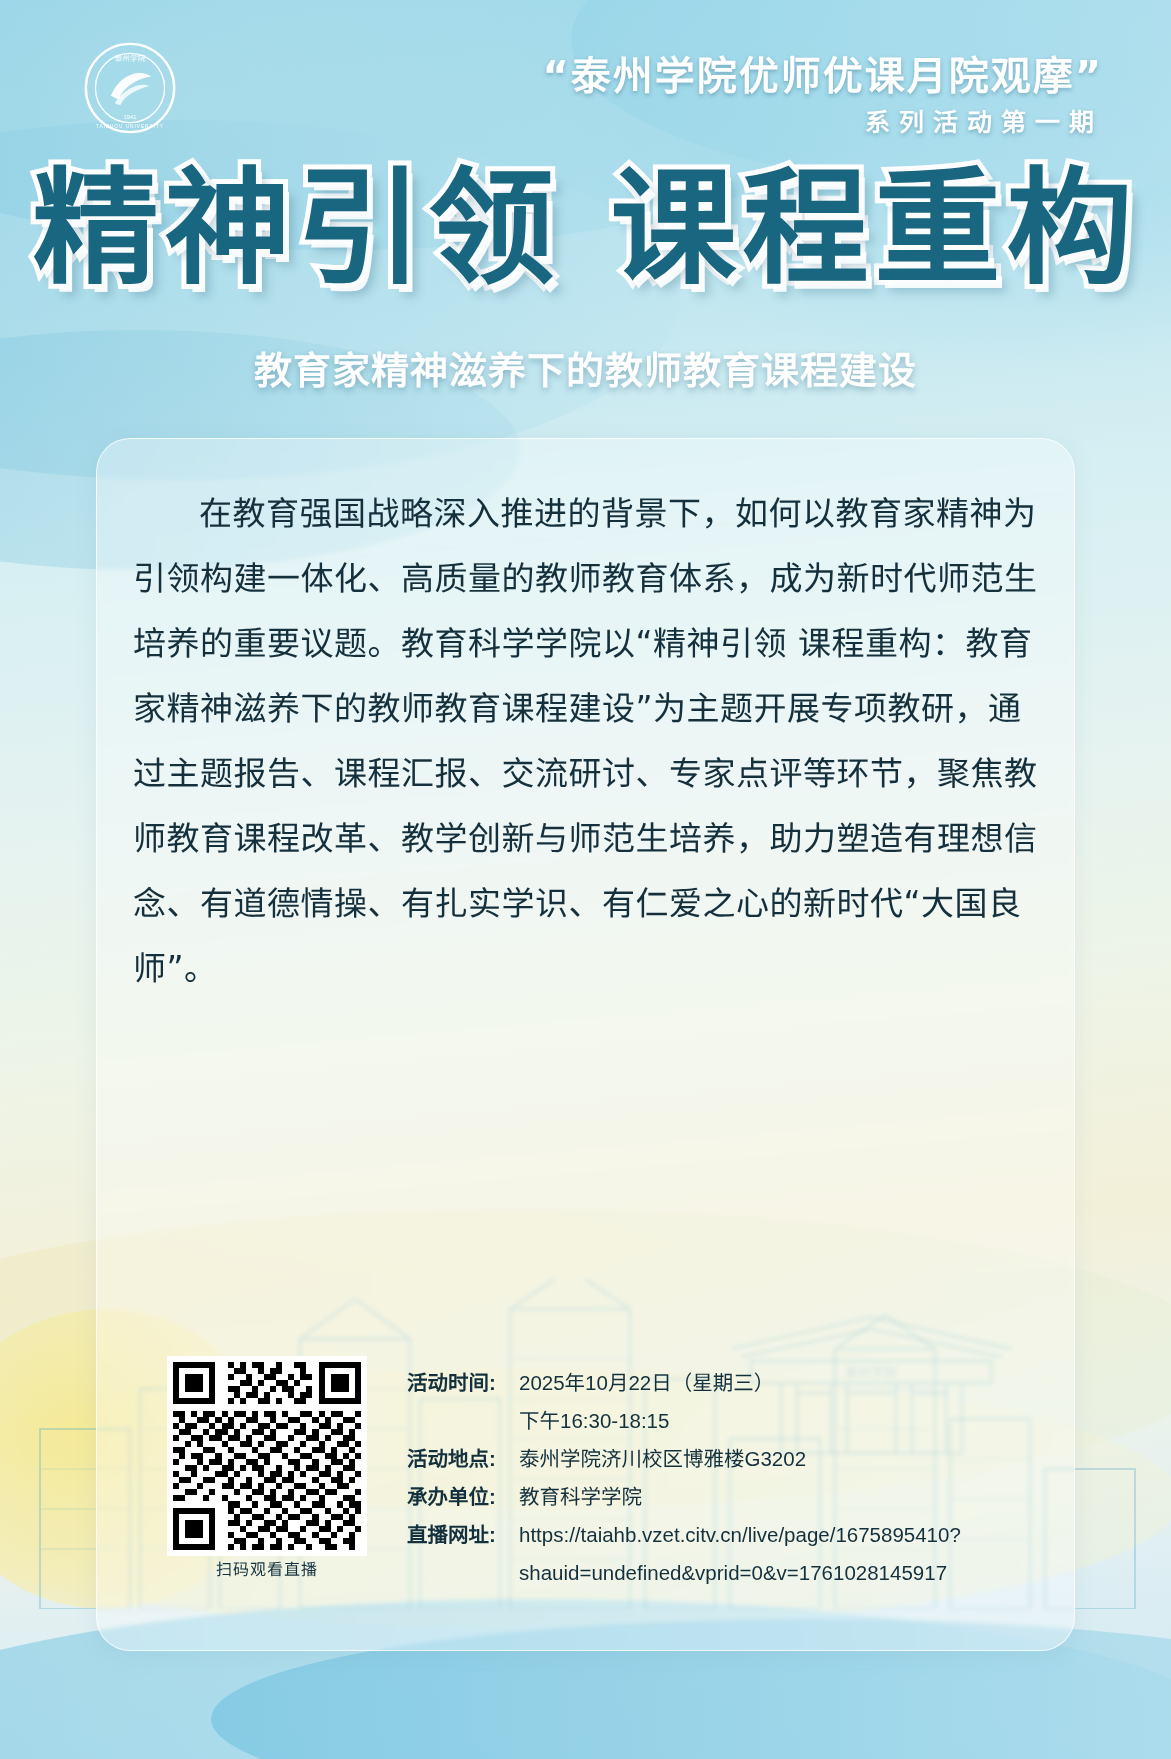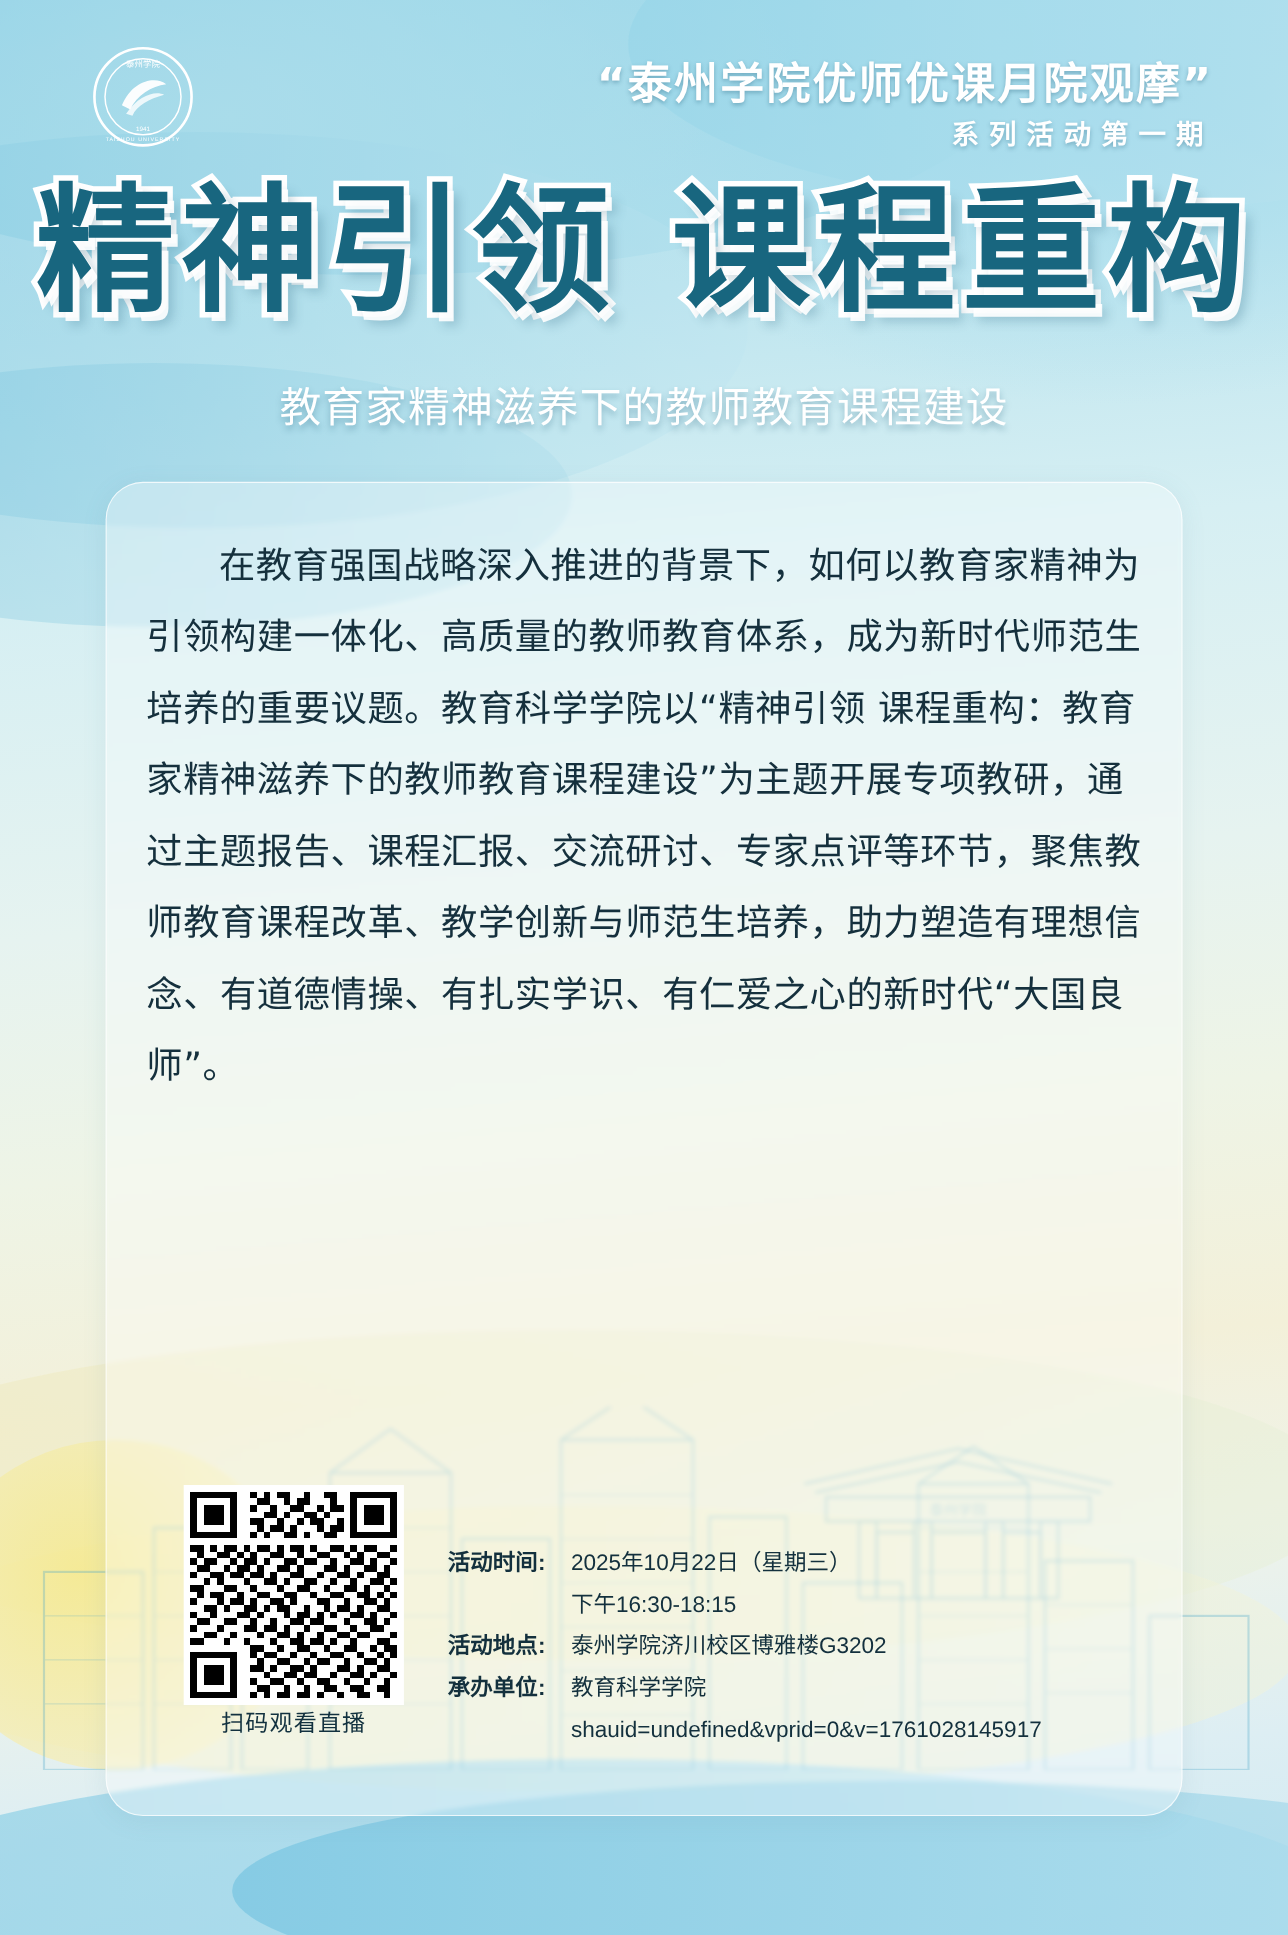--- a/index.html
+++ b/index.html
@@ -56,21 +56,21 @@
     position:absolute;left:0;right:0;top:160px;text-align:center;
     font-size:126px;line-height:1.1;font-weight:bold;letter-spacing:6px;
     color:#18667f;
     font-family:"DejaVu Sans","Liberation Sans",sans-serif;
     -webkit-text-stroke:10px #ffffff;
     paint-order:stroke fill;
     text-shadow:6px 8px 0 rgba(255,255,255,.9), 10px 12px 10px rgba(30,90,120,.25);
   }
   .subtitle{
     position:absolute;left:0;right:0;top:340px;text-align:center;
-    font-size:38px;font-weight:normal;color:#ffffff;letter-spacing:1px;
+    font-size:38px;font-weight:bold;color:#ffffff;letter-spacing:1px;
     text-shadow:0 3px 6px rgba(25,85,115,.35);
   }
 
   
   .card{
     position:absolute;left:96px;right:96px;top:438px;bottom:108px;
     background:rgba(255,255,255,.34);
     border:1px solid rgba(255,255,255,.75);
     border-radius:34px;
     box-shadow:0 4px 22px rgba(90,140,160,.10);
@@ -79,21 +79,21 @@
   .body-text{
     position:absolute;left:36px;right:32px;top:42px;
     font-size:33px;line-height:65px;color:#15303d;
     text-indent:66px;letter-spacing:.5px;
     font-family:"DejaVu Sans","Liberation Sans",sans-serif;
   }
 
   
   .qr-wrap{position:absolute;left:70px;bottom:70px;width:200px;text-align:center;}
   .qr{width:200px;height:200px;background:#fff;display:block;}
-  .qr-caption{margin-top:0;font-size:21px;color:#12313f;letter-spacing:1px;}
+  .qr-caption{margin-top:0;font-size:16px;color:#12313f;letter-spacing:1px;}
 
   .info{
     position:absolute;left:310px;right:40px;bottom:58px;
     font-size:20.5px;line-height:38px;color:#13303d;
   }
   .info .row{display:flex;align-items:flex-start;}
   .info .lab{font-weight:bold;white-space:nowrap;width:112px;flex:0 0 112px;}
   .info .val{flex:1;word-break:break-all;}
   .info .cont{padding-left:112px;}
 </style>
@@ -439,16 +439,20 @@
       </div>
       <div class="cont">下午16:30-18:15</div>
       <div class="row">
         <div class="lab">活动地点:</div>
         <div class="val">泰州学院济川校区博雅楼G3202</div>
       </div>
       <div class="row">
         <div class="lab">承办单位:</div>
         <div class="val">教育科学学院</div>
       </div>
+      <div class="row">
+        <div class="lab">直播网址:</div>
+        <div class="val">https://taiahb.vzet.citv.cn/live/page/1675895410?</div>
+      </div>
       <div class="cont">shauid=undefined&amp;vprid=0&amp;v=1761028145917</div>
     </div>
   </div>
 </div>
 
 </body></html>

